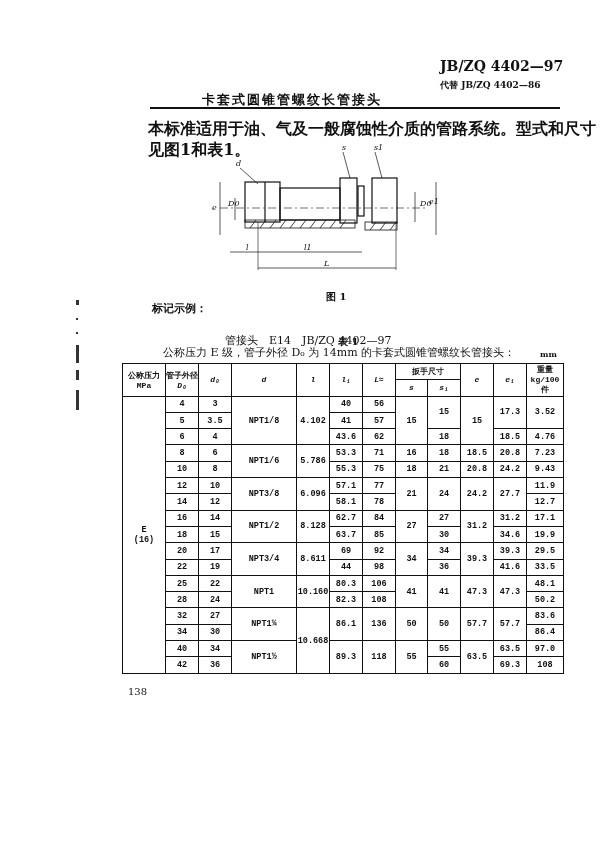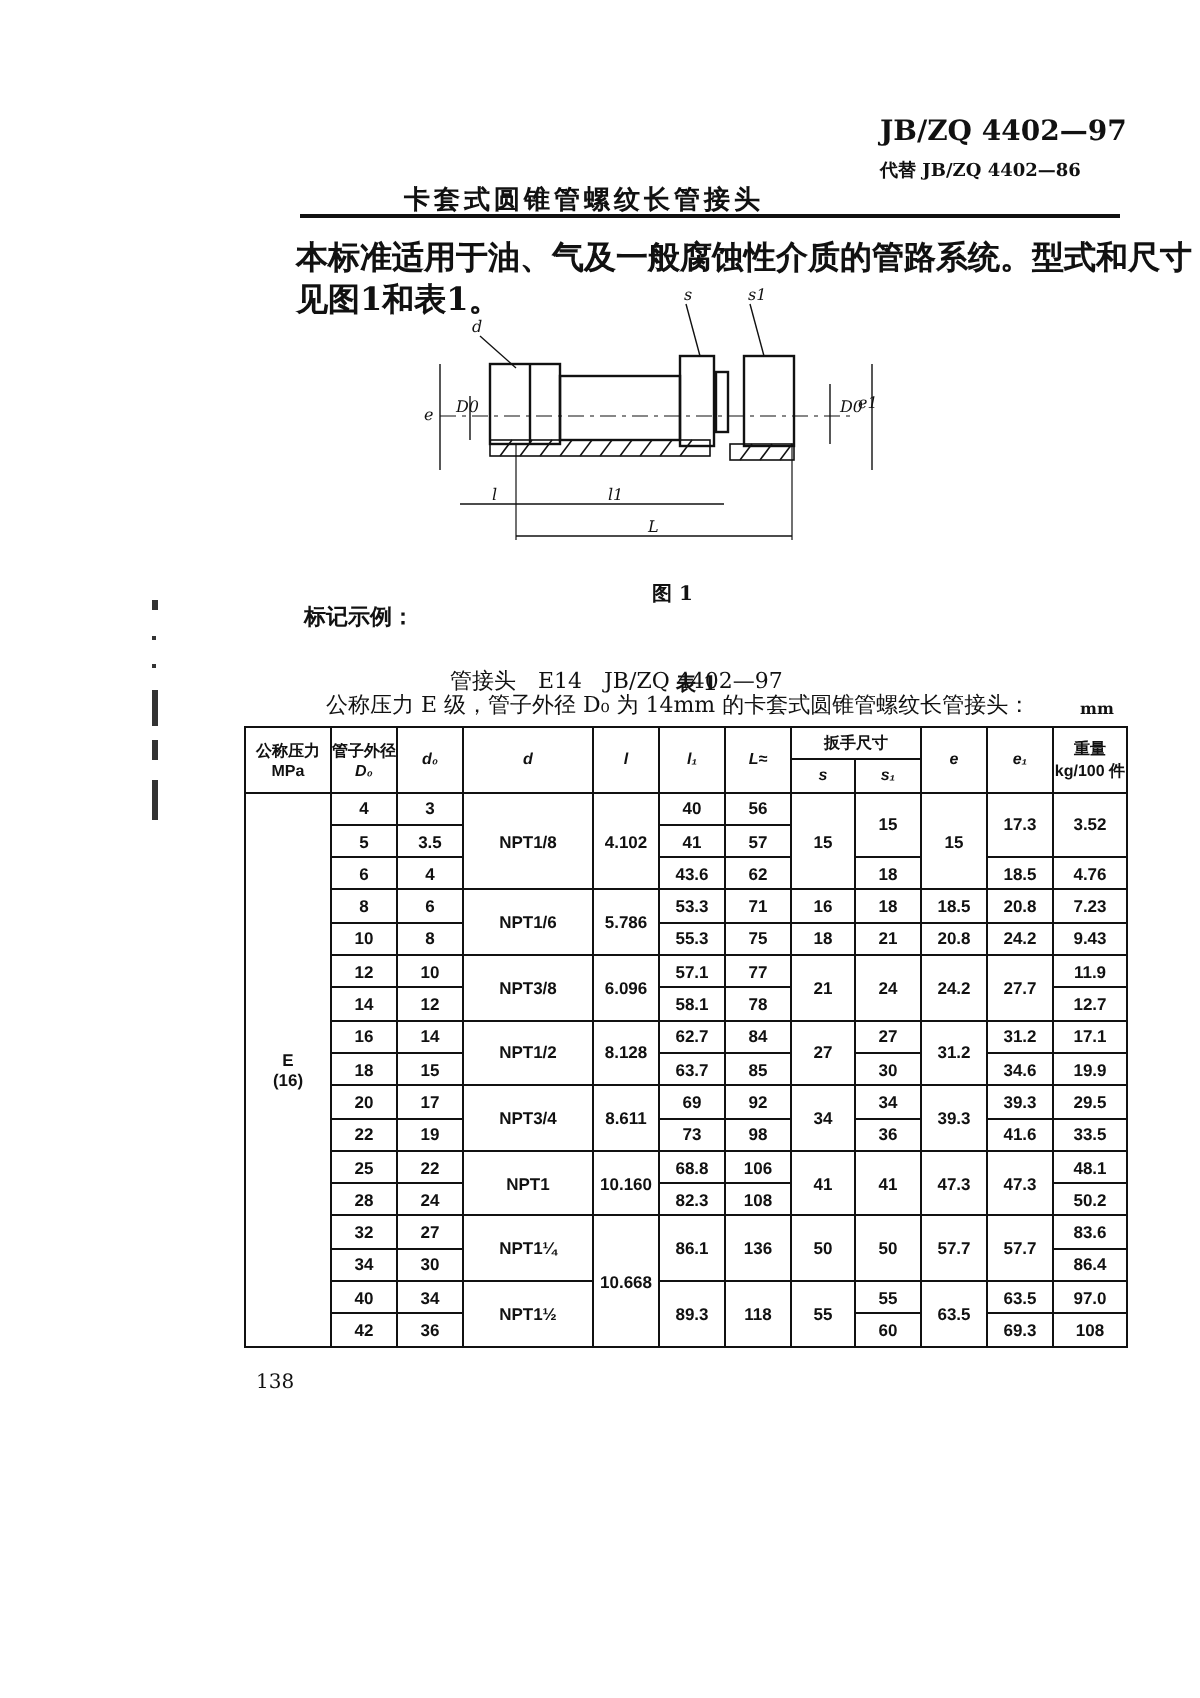--- a/index.html
+++ b/index.html
@@ -16,21 +16,21 @@
     .fig-cap { left: 326px; top: 290px; font-size: 10px; font-weight: bold; }
     .ex-head { left: 142px; top: 301px; font-size: 11px; font-weight: bold; margin-left: 10px; }
     .ex-line1 { left: 163px; top: 317px; font-size: 11px; margin-top: 28px; }
     .ex-line2 { left: 185px; top: 333px; font-size: 11px; margin-left: 40px; }
     .tbl-cap { left: 338px; top: 335px; font-size: 10px; font-weight: bold; }
     .unit { left: 540px; top: 349px; font-size: 8px; font-weight: bold; }
     .margin-marks { left: 72px; top: 300px; width: 10px; height: 120px; }
     .page-no { left: 128px; top: 686px; font-size: 10px; }
 
     table.spec { position: absolute; left: 122px; top: 363px; border-collapse: collapse;
-                 font-size: 8.5px; font-weight: bold; font-family: Liberation Sans, sans-serif; }
+                 font-size: 8.5px; font-weight: bold; font-family: Liberation Mono, monospace; }
     table.spec td, table.spec th { border: 1.5px solid #111; text-align: center; padding: 0; height: 15.3px; }
     table.spec th { font-weight: bold; font-size: 8px; }
     .c-p { width: 42px; } .c-d0 { width: 32px; } .c-d1 { width: 32px; } .c-d { width: 64px; }
     .c-l { width: 32px; } .c-l1 { width: 32px; } .c-l2 { width: 32px; } .c-s { width: 31px; }
     .c-s1 { width: 32px; } .c-e { width: 32px; } .c-e1 { width: 32px; } .c-w { width: 36px; }
     th i, .it { font-style: italic; }
   </style>
 </head>
 <body>
 
@@ -246,33 +246,33 @@
     <td>92</td>
     <td rowspan="2">34</td>
     <td>34</td>
     <td rowspan="2">39.3</td>
     <td>39.3</td>
     <td>29.5</td>
   </tr>
   <tr>
     <td>22</td>
     <td>19</td>
-    <td>73</td>
+    <td>44</td>
     <td>98</td>
     <td>36</td>
     <td>41.6</td>
     <td>33.5</td>
   </tr>
 
   <tr>
     <td>25</td>
     <td>22</td>
     <td rowspan="2">NPT1</td>
     <td rowspan="2">10.160</td>
-    <td>68.8</td>
+    <td>80.3</td>
     <td>106</td>
     <td rowspan="2">41</td>
     <td rowspan="2">41</td>
     <td rowspan="2">47.3</td>
     <td rowspan="2">47.3</td>
     <td>48.1</td>
   </tr>
   <tr>
     <td>28</td>
     <td>24</td>

